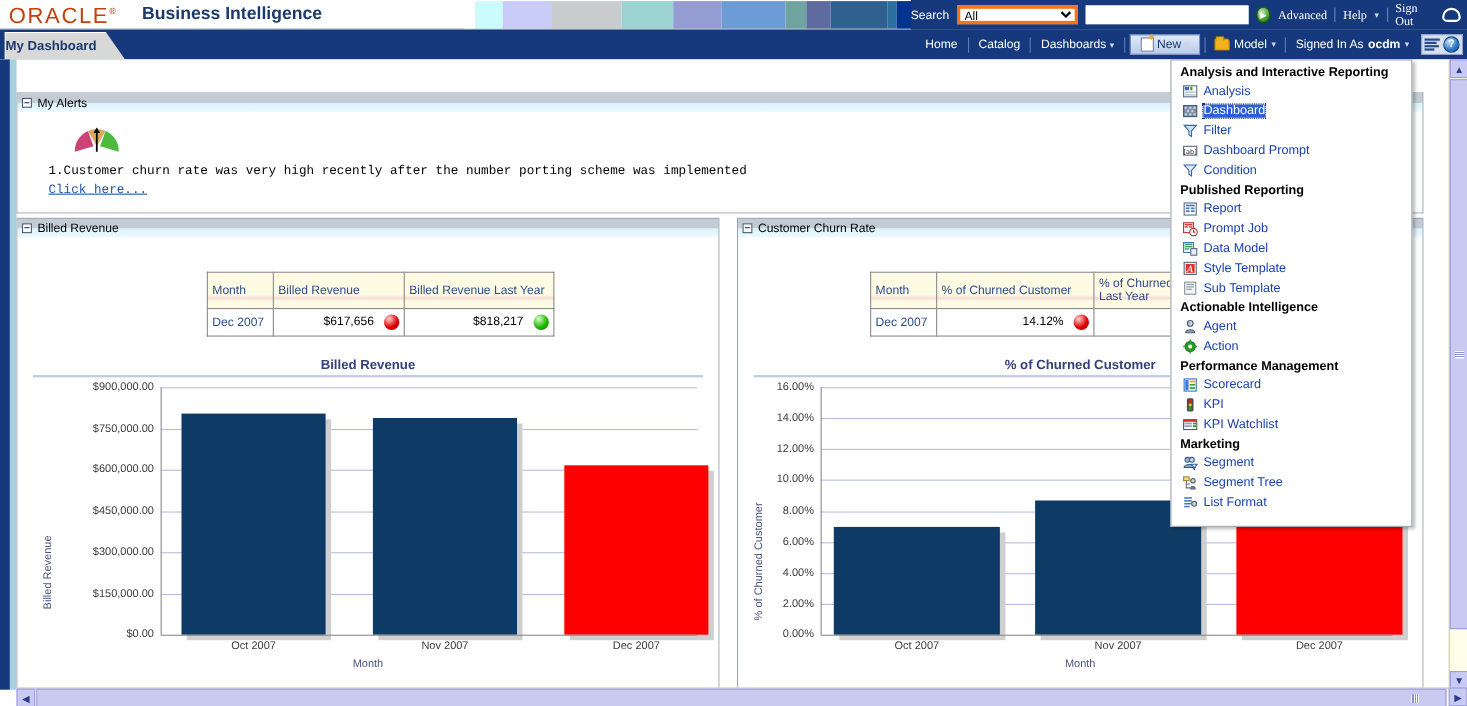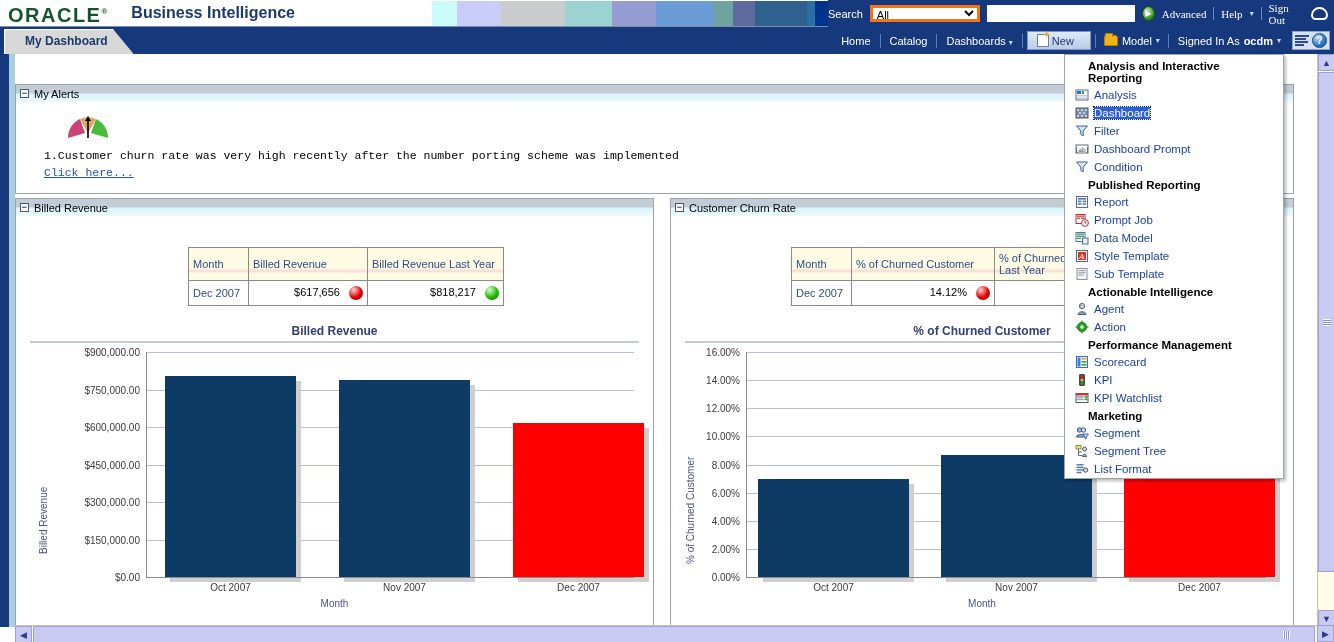--- a/index.html
+++ b/index.html
@@ -15,23 +15,23 @@
 
   
   .brandbar {
     position: absolute; left:0; top:0; width:1334px; height:27px;
     background: #ffffff;
     display:flex; align-items:center;
     border-bottom: 1px solid #7a8fa8;
   }
   .oracle-logo {
     margin-left: 8px;
-    color: #14532d;
+    color: #c2410c;
     font-family: "Liberation Sans", sans-serif;
-    font-size: 20px; font-weight: bold;
+    font-size: 20px; font-weight: normal;
     letter-spacing: 1.5px;
     line-height: 20px;
     position: relative;
   }
   .oracle-logo .tm { font-size:8px; vertical-align: super; letter-spacing:0; }
   .bi-title {
     margin-left: 24px;
     color: #1b3a6b; font-weight: bold; font-size: 16px;
     white-space: nowrap;
   }
@@ -69,21 +69,21 @@
 
   
   .navstrip {
     position:absolute; left:0; top:27px; width:1334px; height:27px;
     background: #16387c;
   }
   .tabwrap { position:absolute; left:4px; top:0; height:27px; }
   .dashtab {
     position:relative; height:25px; margin-top:2px;
     background:#d8d8d8; color:#1b3a6b; font-weight:bold; font-size:12px;
-    padding: 4px 26px 0 20px; display:inline-block;
+    padding: 4px 26px 0 0; display:inline-block;
     border-top:1px solid #fff; border-left:1px solid #fff;
     clip-path: polygon(0 0, 84% 0, 100% 100%, 0 100%);
   }
   .navlinks {
     position:absolute; right:44px; top:0; height:27px;
     display:flex; align-items:center; gap:0px;
   }
   .navlinks a { color:#fff; font-size:11px; text-decoration:none; padding:0 9px; white-space:nowrap; }
   .navsep { width:1px; height:14px; background:#5f7cb5; }
   .newbtn {
@@ -219,21 +219,21 @@
   .xtick { position:absolute; text-align:center; color:#3b3b3b; font-size:10px; }
   .xaxis-label { position:absolute; text-align:center; color:#4a5382; font-size:10px; width:100%; }
 
   
   .newmenu {
     position:absolute; left:1064px; top:54px; width:220px; height:425px;
     background:#ffffff; border:1px solid #9fa6ae;
     box-shadow: 2px 2px 3px rgba(0,0,0,.28);
     z-index: 50; padding:2px 0 4px 0;
   }
-  .mn-group { font-weight:bold; color:#000; font-size:11.5px; padding:3px 6px 2px 8px;margin-left:15px; }
+  .mn-group { font-weight:bold; color:#000; font-size:11.5px; padding:3px 6px 2px 8px; }
   .mn-item {
     display:flex; align-items:center; gap:5px; padding:1px 6px 1px 10px;
     color:#1a3fb0; font-size:11.5px; cursor:pointer; height:18px;
   }
   .mn-item.sel .mn-lbl { background:#2a5fd9; color:#fff; outline:1px dotted #17306e; }
   .mn-ic { width:14px; height:14px; flex:0 0 14px; position:relative; }
 </style>
 </head>
 <body>
 

